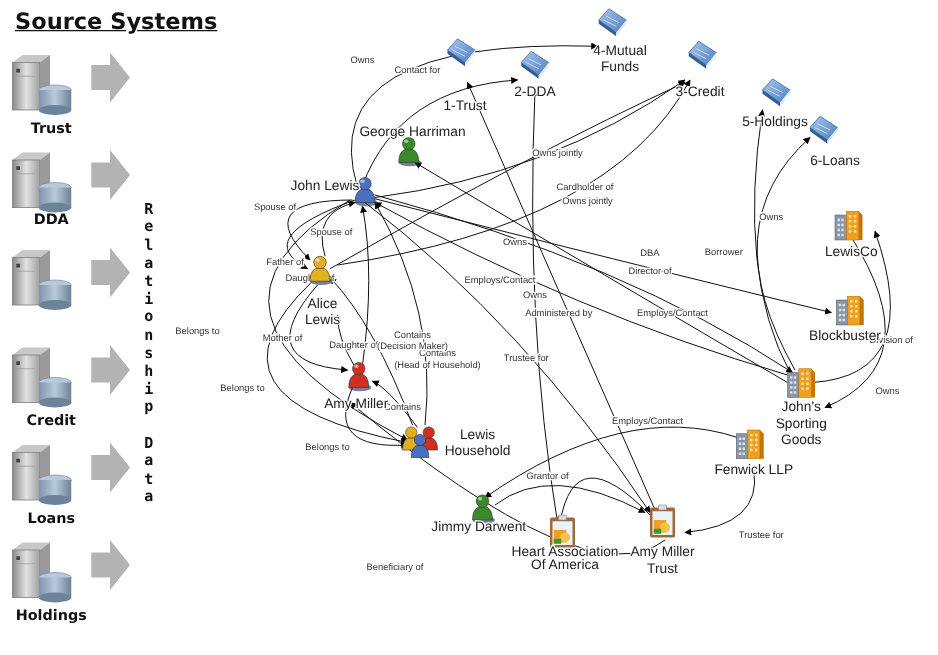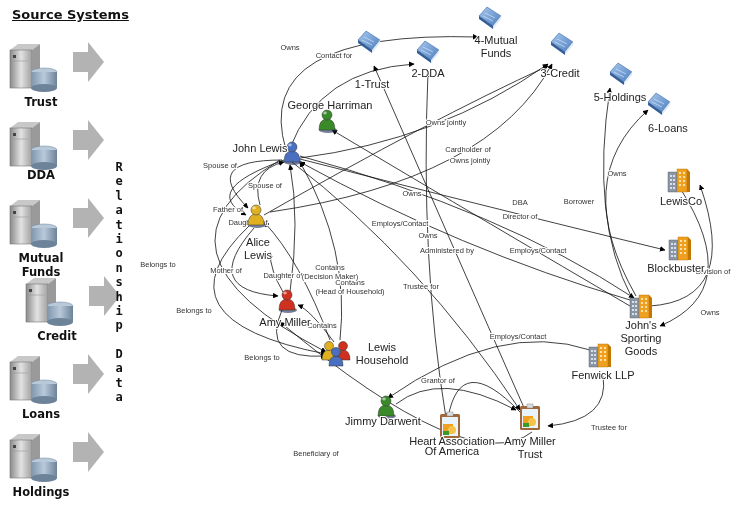--- a/index.html
+++ b/index.html
@@ -1,17 +1,17 @@
 <!DOCTYPE html>
 <html><head>
 <meta charset="utf-8">
 <style>
   html, body { margin:0; padding:0; background:#ffffff; }
   body { width:750px; height:524px; position:relative; overflow:hidden; font-family:"Liberation Sans", sans-serif; color:#222; }
-  .src-title { position:absolute; left:12px; top:7px; font-family:"DejaVu Sans", sans-serif; font-weight:bold; font-size:13px; text-decoration:underline; color:#111; }
+  .src-title { position:absolute; left:12px; top:7px; font-family:"DejaVu Sans", sans-serif; font-weight:bold; font-size:18px; text-decoration:underline; color:#111; }
   .src { position:absolute; left:0; width:100px; height:78px; }
   .src-label { position:absolute; left:0; width:82px; text-align:center; font-family:"DejaVu Sans", sans-serif; font-weight:bold; font-size:11.5px; color:#111; }
   .vert { position:absolute; left:108px; top:160px; width:22px; font-family:"DejaVu Sans Mono", monospace; font-weight:bold; font-size:12px; color:#111; text-align:center; line-height:14.4px; }
   .vert span { display:block; }
   .vert .gap { height:14px; }
   svg#graph { position:absolute; left:0; top:0; }
   .node-label { font-family:"Liberation Sans", sans-serif; font-size:11px; fill:#222; }
   .edge-label { font-family:"Liberation Sans", sans-serif; font-size:7.5px; fill:#333; }
 </style>
 </head>
@@ -53,23 +53,22 @@
       <polygon points="10,10 18,4 40,4 32,10" fill="#c8c8c8"></polygon>
       <rect x="10" y="10" width="22" height="38" fill="url(#srvG)" stroke="#777" stroke-width="0.6"></rect>
       <polygon points="32,10 40,4 40,42 32,48" fill="#9a9a9a"></polygon>
       <rect x="13" y="15" width="3" height="3" fill="#444"></rect>
       <line x1="13" y1="21" x2="28" y2="21" stroke="#999" stroke-width="0.6"></line>
       <ellipse cx="44" cy="32" rx="13" ry="4" fill="#b8c9da" stroke="#6d8399" stroke-width="0.5"></ellipse>
       <rect x="31" y="32" width="26" height="16" fill="url(#cylG)"></rect>
       <ellipse cx="44" cy="48" rx="13" ry="4" fill="#6d8399"></ellipse>
       <polygon points="73,12 88,12 88,2 104,22 88,42 88,32 73,32" fill="#b3b3b3"></polygon>
     </svg>
-    <div class="src-label" style="top:55px">Mutual Funds</div>
-    </div>
-    <div class="src" style="top: 274px; margin-left: 16px;">
+    </div>
+    <div class="src" style="top: 274px;">
     <svg width="110" height="56" style="position:absolute;left:0;top:0">
       <polygon points="10,10 18,4 40,4 32,10" fill="#c8c8c8"></polygon>
       <rect x="10" y="10" width="22" height="38" fill="url(#srvG)" stroke="#777" stroke-width="0.6"></rect>
       <polygon points="32,10 40,4 40,42 32,48" fill="#9a9a9a"></polygon>
       <rect x="13" y="15" width="3" height="3" fill="#444"></rect>
       <line x1="13" y1="21" x2="28" y2="21" stroke="#999" stroke-width="0.6"></line>
       <ellipse cx="44" cy="32" rx="13" ry="4" fill="#b8c9da" stroke="#6d8399" stroke-width="0.5"></ellipse>
       <rect x="31" y="32" width="26" height="16" fill="url(#cylG)"></rect>
       <ellipse cx="44" cy="48" rx="13" ry="4" fill="#6d8399"></ellipse>
       <polygon points="73,12 88,12 88,2 104,22 88,42 88,32 73,32" fill="#b3b3b3"></polygon>

